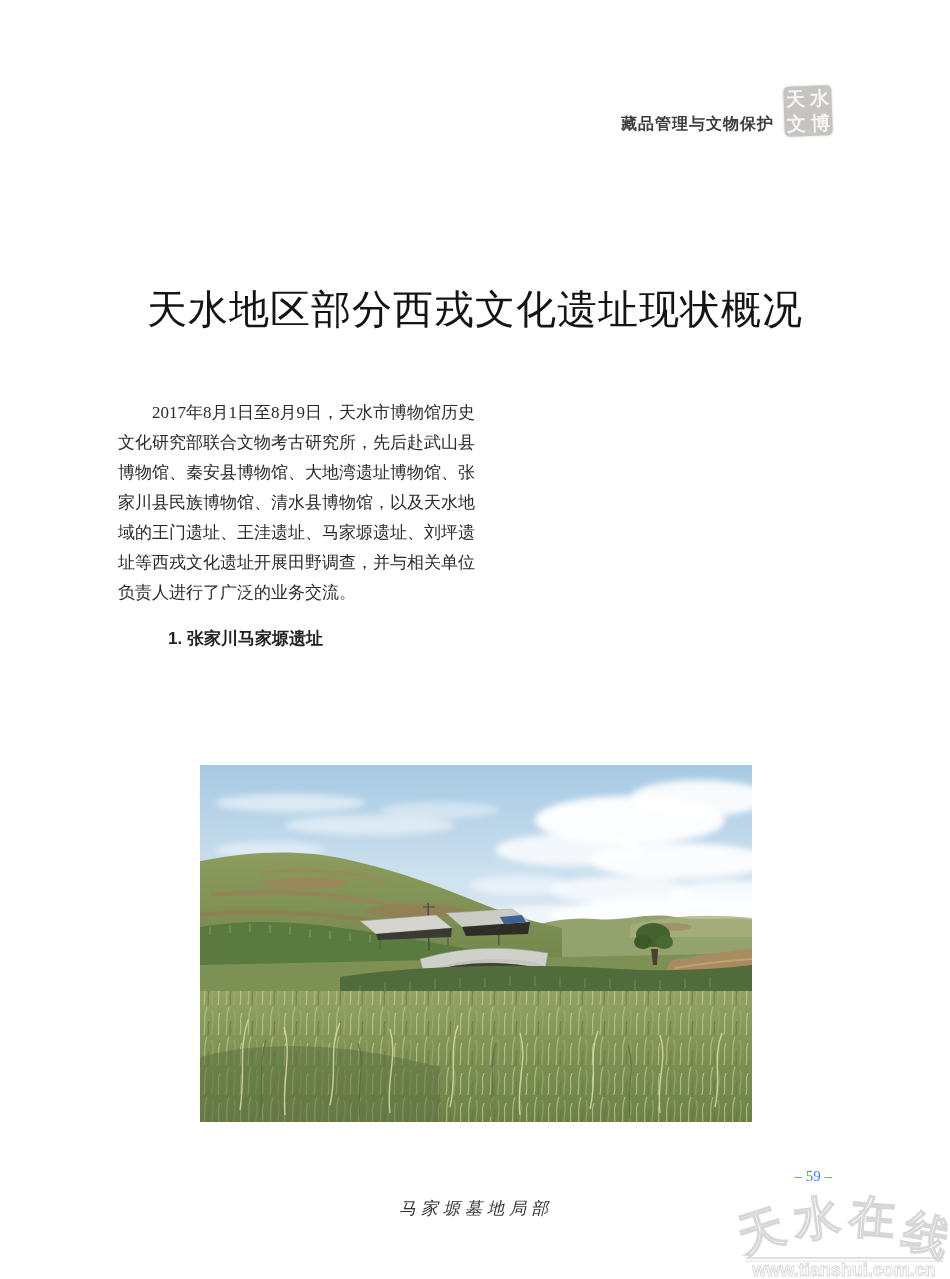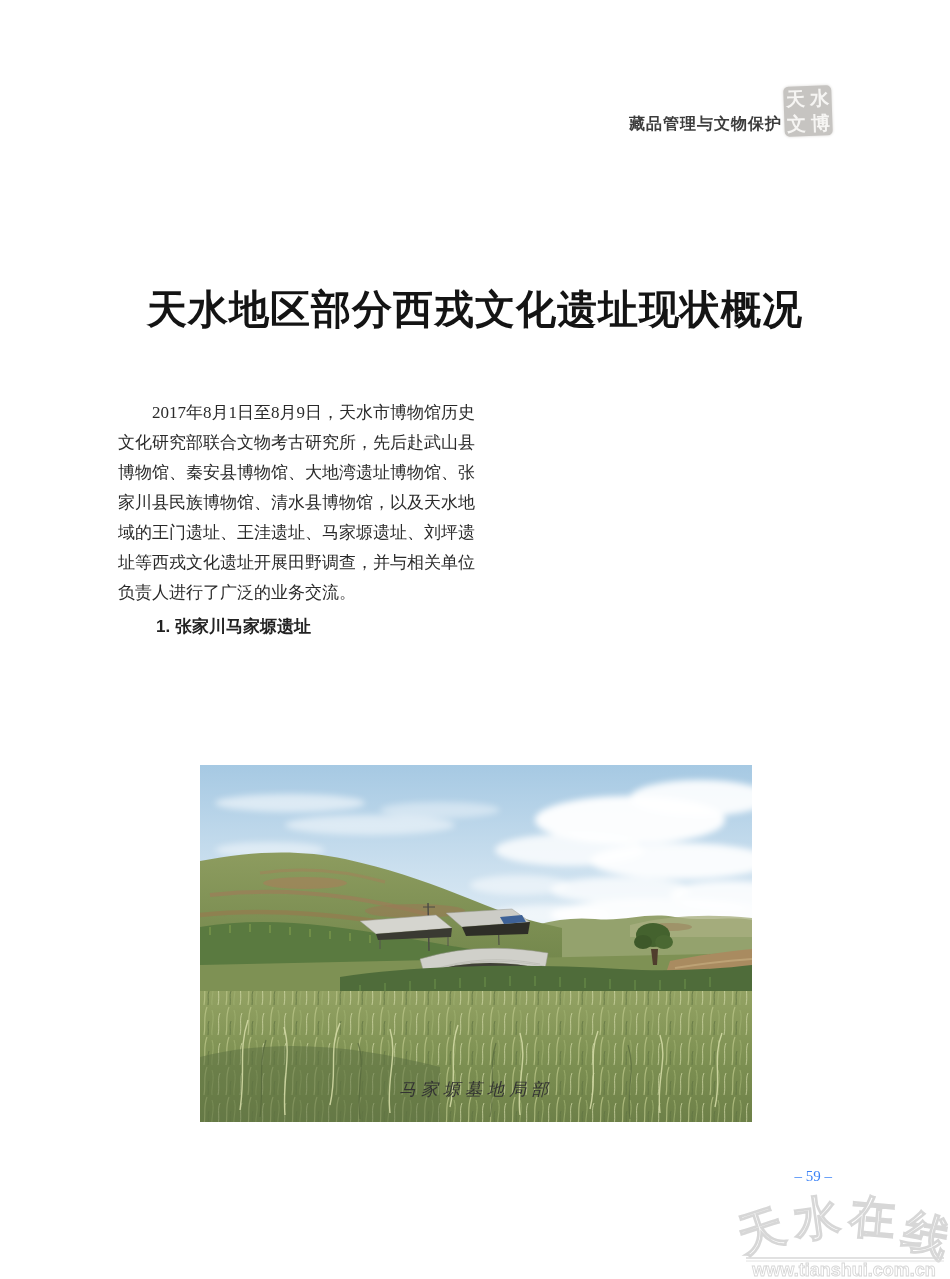--- a/index.html
+++ b/index.html
@@ -4,48 +4,48 @@
 <style>
   html,body{margin:0;padding:0;background:#ffffff;}
   .page{
     position:relative;width:950px;height:1279px;margin:0 auto;background:#fff;
     font-family:"Liberation Serif","DejaVu Serif",serif;color:#262626;overflow:hidden;
   }
   
   .hdr{position:absolute;top:86px;right:118px;display:flex;align-items:flex-start;}
   .hdr-label{
     font-family:"Liberation Sans","DejaVu Sans",sans-serif;font-weight:600;
-    font-size:16px;letter-spacing:1px;color:#3c3c3c;margin-top:28px;margin-right:2px;
+    font-size:16px;letter-spacing:1px;color:#3c3c3c;margin-top:28px;margin-right:10px;
   }
   .seal{
     width:48px;height:50px;background:#c6c4c1;border-radius:5px;transform:rotate(-2deg);
     display:grid;grid-template-columns:1fr 1fr;grid-template-rows:1fr 1fr;
     align-items:center;justify-items:center;box-shadow:0 0 3px #d8d6d3;
   }
   .seal span{color:#f6f5f3;font-size:19px;font-weight:700;line-height:1;
     font-family:"Liberation Serif",serif;}
   
   .title{
     position:absolute;top:282px;left:0;width:100%;text-align:center;
-    font-size:40px;font-weight:700;letter-spacing:1px;color:#141414;margin:0;
+    font-size:40px;font-weight:400;letter-spacing:1px;color:#141414;margin:0;
     font-family:"Liberation Serif","DejaVu Serif",serif;
   }
   
   .cols{position:absolute;top:398px;left:118px;width:722px;display:flex;gap:3px;}
   .col{width:357px;font-size:17px;line-height:30px;text-align:justify;color:#2a2a2a;}
   .col p{margin:0;text-indent:2em;}
   .col h3{
-    margin:4px;font-size:17px;line-height:30px;text-indent:2em;font-weight:700;
+    margin:16px;font-size:17px;line-height:30px;text-indent:2em;font-weight:700;
     font-family:"Liberation Sans","DejaVu Sans",sans-serif;color:#222;
   }
   
   .figure{position:absolute;top:765px;left:200px;width:552px;height:357px;}
   .figure svg{display:block;width:552px;height:357px;}
   .caption{
-    position:absolute;top:1078px;left:200px;width:552px;text-align:center;
+    position:absolute;top:1197px;left:200px;width:552px;text-align:center;
     font-size:17px;letter-spacing:5px;color:#333;font-style:italic;
     font-family:"Liberation Serif",serif;
   }
   
   .pageno{
     position:absolute;top:1168px;left:760px;width:72px;text-align:right;
     font-size:15px;color:#3b82f6;font-family:"Liberation Serif",serif;
   }
   .watermark{position:absolute;right:0;bottom:0;width:212px;height:98px;}
 </style>

